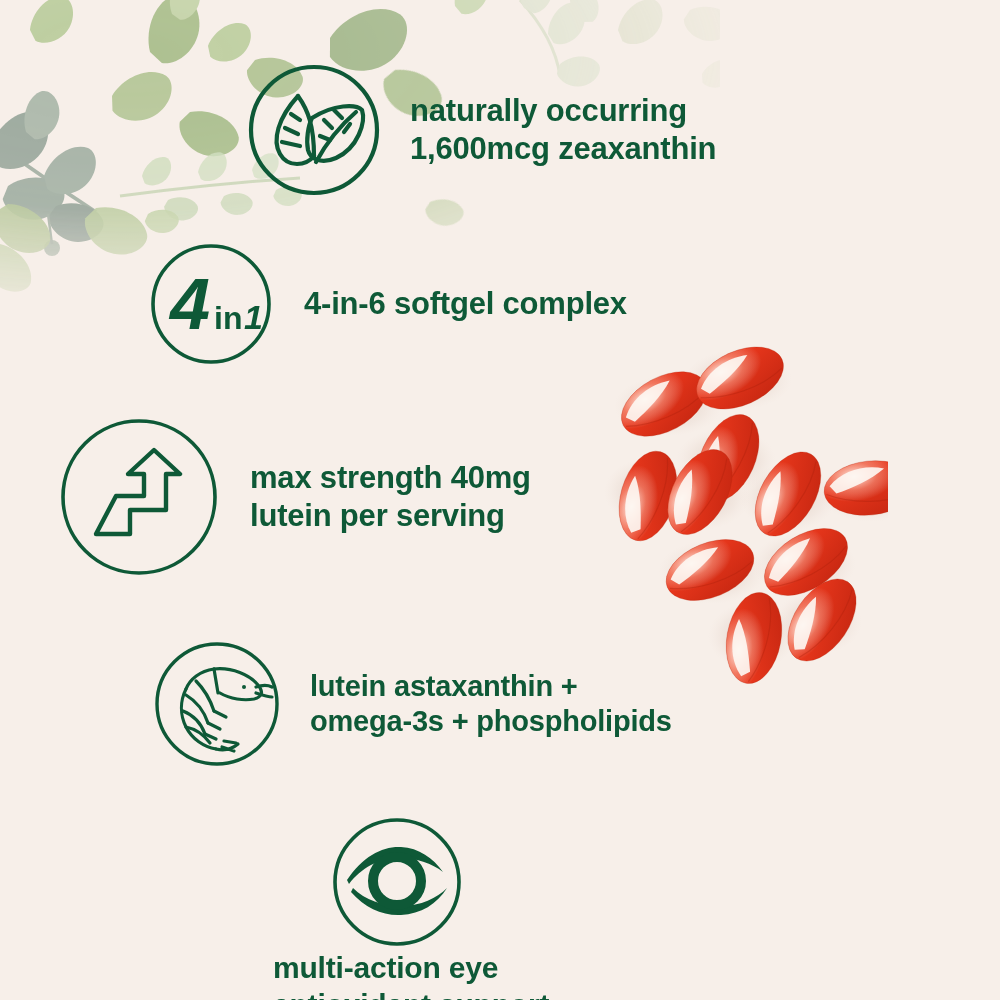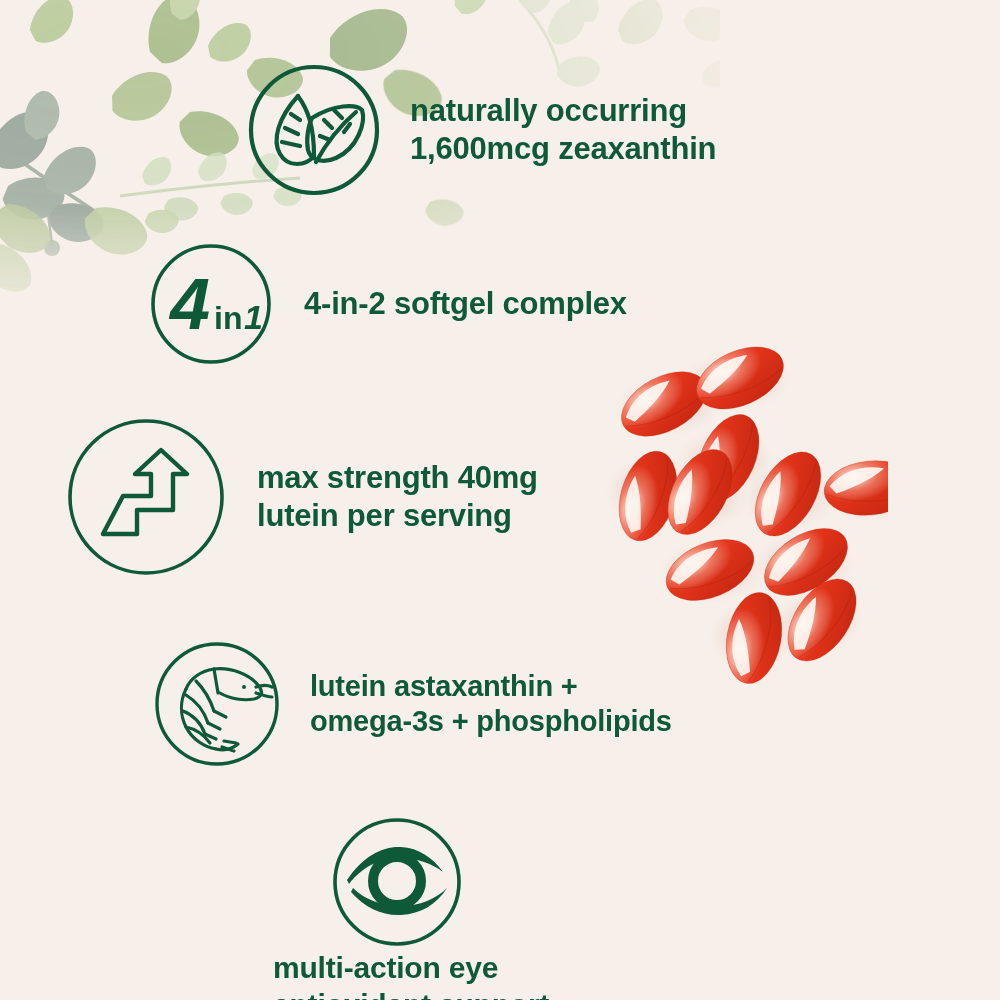--- a/index.html
+++ b/index.html
@@ -59,21 +59,21 @@
     line-height: 1.22;
     white-space: pre-line;
   }
 
   #feature-0 { left: 246px; top: 62px; }
   #feature-0 .feature-text { font-size: 31px; margin-left: 28px; }
 
   #feature-1 { left: 148px; top: 241px; }
   #feature-1 .feature-text { font-size: 31px; margin-left: 30px; }
 
-  #feature-2 { left: 63px; top: 414px; }
+  #feature-2 { left: 56px; top: 414px; }
   #feature-2 .feature-text { font-size: 31px; margin-left: 28px; }
 
   #feature-3 { left: 152px; top: 639px; }
   #feature-3 .feature-text { font-size: 29px; margin-left: 28px; }
 
   #feature-4 { left: 245px; top: 814px; flex-direction: column; }
   #feature-4 .feature-text { font-size: 30px; margin-left: 28px; }
 </style>
 </head>
 <body>
@@ -231,21 +231,21 @@
 
   <div class="feature" id="feature-1">
     <div class="badge">
       <svg width="126" height="126" viewBox="0 0 126 126" xmlns="http://www.w3.org/2000/svg">
         <circle cx="63" cy="63" r="58" fill="none" stroke="#0E5937" stroke-width="3.6"></circle>
         <text x="22" y="88" font-family="'Liberation Sans', sans-serif" font-size="72" font-weight="bold" font-style="italic" fill="#0E5937">4</text>
         <text x="66" y="88" font-family="'Liberation Sans', sans-serif" font-size="32" font-weight="bold" fill="#0E5937">in</text>
         <text x="96" y="88" font-family="'Liberation Sans', sans-serif" font-size="34" font-weight="bold" font-style="italic" fill="#0E5937">1</text>
       </svg>
     </div>
-    <div class="feature-text">4-in-2 softgel complex</div>
+    <div class="feature-text">4-in-6 softgel complex</div>
   </div>
 
   <div class="feature" id="feature-2">
     <div class="badge">
       <svg width="166" height="166" viewBox="0 0 166 166" xmlns="http://www.w3.org/2000/svg">
         <circle cx="83" cy="83" r="76" fill="none" stroke="#0E5937" stroke-width="3.6"></circle>
         <path d="M98,36 L124,60 L110,60 L110,96 L74,96 L74,120 L40,120 L60,82 L88,82 L88,60 L72,60 Z" fill="none" stroke="#0E5937" stroke-width="4.4" stroke-linejoin="round" stroke-linecap="round"></path>
       </svg>
     </div>
     <div class="feature-text">max strength 40mg

